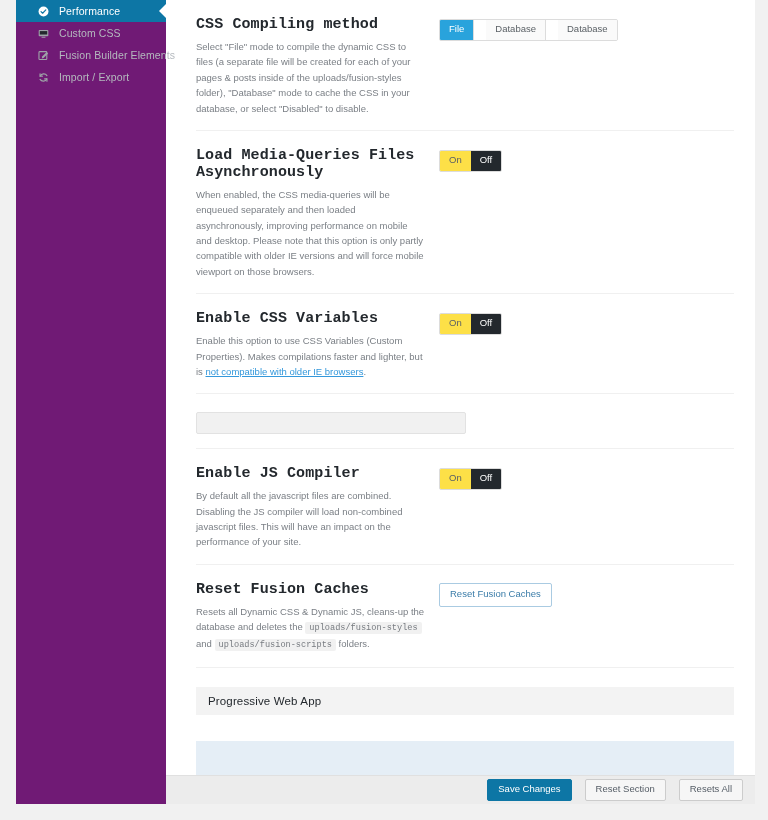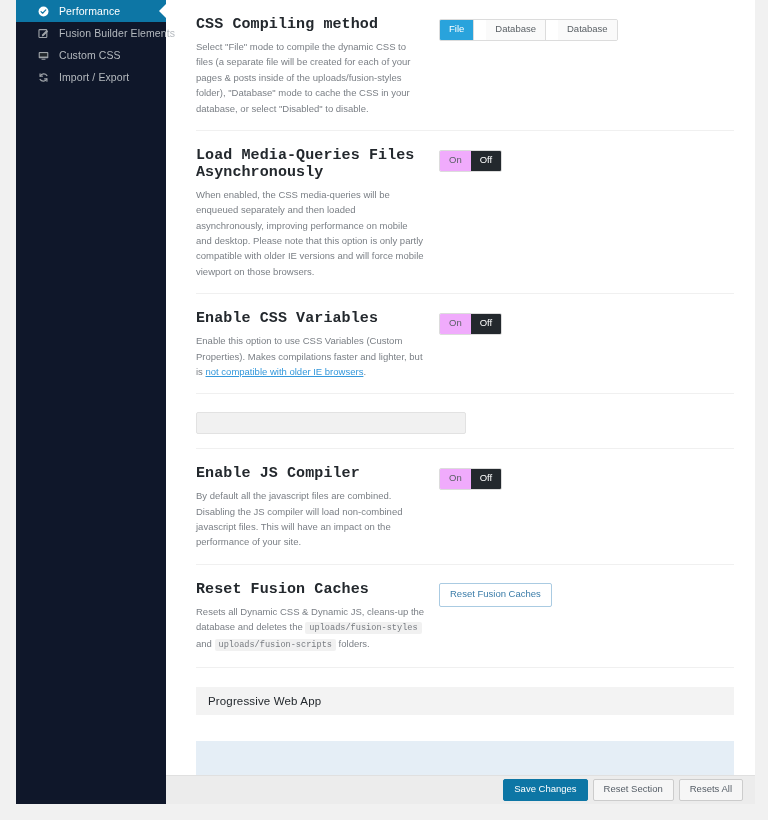--- a/index.html
+++ b/index.html
@@ -14,21 +14,21 @@
     position: relative;
     width: 768px; height: 820px;
     background: #f1f1f1;
   }
 
   
   .sidebar {
     position: absolute;
     left: 16px; top: 0;
     width: 150px; height: 804px;
-    background: #0f172a;
+    background: #701a75;
     z-index: 5;
   }
   .nav-item {
     position: relative;
     display: flex;
     align-items: center;
     height: 22px;
     padding-left: 22px;
     color: #b4b9be;
     font-size: 10.5px;
@@ -157,21 +157,21 @@
   .switch {
     display: inline-flex;
     border: 1px solid #dcdcdc;
     border-radius: 2px;
     overflow: hidden;
   }
   .switch .s {
     font-size: 9.5px;
     color: #5b6166;
     padding: 4px 9px 5px 9px;
-    background: #f0abfc;
+    background: #fde047;
     cursor: pointer;
     line-height: 1.15;
     min-width: 26px;
     text-align: center;
   }
   .switch .s.sel {
     background: #23282d;
     color: #ffffff;
   }
 
@@ -221,21 +221,21 @@
   .footer {
     position: absolute;
     left: 166px; top: 775px;
     width: 589px; height: 29px;
     background: #ececec;
     border-top: 1px solid #e0e0e0;
     display: flex;
     align-items: center;
     justify-content: flex-end;
     padding-right: 12px;
-    gap: 5px;
+    gap: 13px;
     z-index: 2;
   }
   .footer .f-btn {
     font-size: 9.5px;
     padding: 4px 10px 5px 10px;
     border-radius: 2px;
     cursor: pointer;
     line-height: 1.15;
     border: 1px solid #ccc;
     background: #f6f6f6;
@@ -285,36 +285,36 @@
             <circle cx="8" cy="8" r="7.2" fill="currentColor"></circle>
             <path d="M4.4 8.2l2.3 2.3 4.7-4.8" stroke="#0d76a5" stroke-width="1.7" fill="none" stroke-linecap="round" stroke-linejoin="round"></path>
           </svg>
       </span>
       <span class="lbl">Performance</span>
     </div>
 
     <div class="nav-item">
       <span class="ico">
         <svg width="11" height="11" viewBox="0 0 16 16">
-            <rect x="1.4" y="2.4" width="11.4" height="11.4" rx="1.2" fill="none" stroke="currentColor" stroke-width="1.6"></rect>
-            <path d="M6 9.6l6.6-6.6 2.1 2.1L8.1 11.7l-2.6.5z" fill="currentColor"></path>
-          </svg>
-      </span>
-      <span class="lbl">Fusion Builder Elements</span>
-    </div>
-
-    <div class="nav-item">
-      <span class="ico">
-        <svg width="11" height="11" viewBox="0 0 16 16">
             <rect x="1" y="3" width="14" height="9" rx="1.2" fill="currentColor"></rect>
             <rect x="2.6" y="4.5" width="10.8" height="5" fill="#23282d"></rect>
             <rect x="5" y="12.6" width="6" height="1.6" rx=".6" fill="currentColor"></rect>
           </svg>
       </span>
       <span class="lbl">Custom CSS</span>
+    </div>
+
+    <div class="nav-item">
+      <span class="ico">
+        <svg width="11" height="11" viewBox="0 0 16 16">
+            <rect x="1.4" y="2.4" width="11.4" height="11.4" rx="1.2" fill="none" stroke="currentColor" stroke-width="1.6"></rect>
+            <path d="M6 9.6l6.6-6.6 2.1 2.1L8.1 11.7l-2.6.5z" fill="currentColor"></path>
+          </svg>
+      </span>
+      <span class="lbl">Fusion Builder Elements</span>
     </div>
 
     <div class="nav-item">
       <span class="ico">
         <svg width="11" height="11" viewBox="0 0 16 16">
             <path d="M13 5.2A5.6 5.6 0 0 0 3.2 6.1" fill="none" stroke="currentColor" stroke-width="1.7" stroke-linecap="round"></path>
             <path d="M3 2.6v3.4h3.4" fill="none" stroke="currentColor" stroke-width="1.7" stroke-linecap="round" stroke-linejoin="round"></path>
             <path d="M3 10.8a5.6 5.6 0 0 0 9.8-.9" fill="none" stroke="currentColor" stroke-width="1.7" stroke-linecap="round"></path>
             <path d="M13 13.4V10h-3.4" fill="none" stroke="currentColor" stroke-width="1.7" stroke-linecap="round" stroke-linejoin="round"></path>
           </svg>

